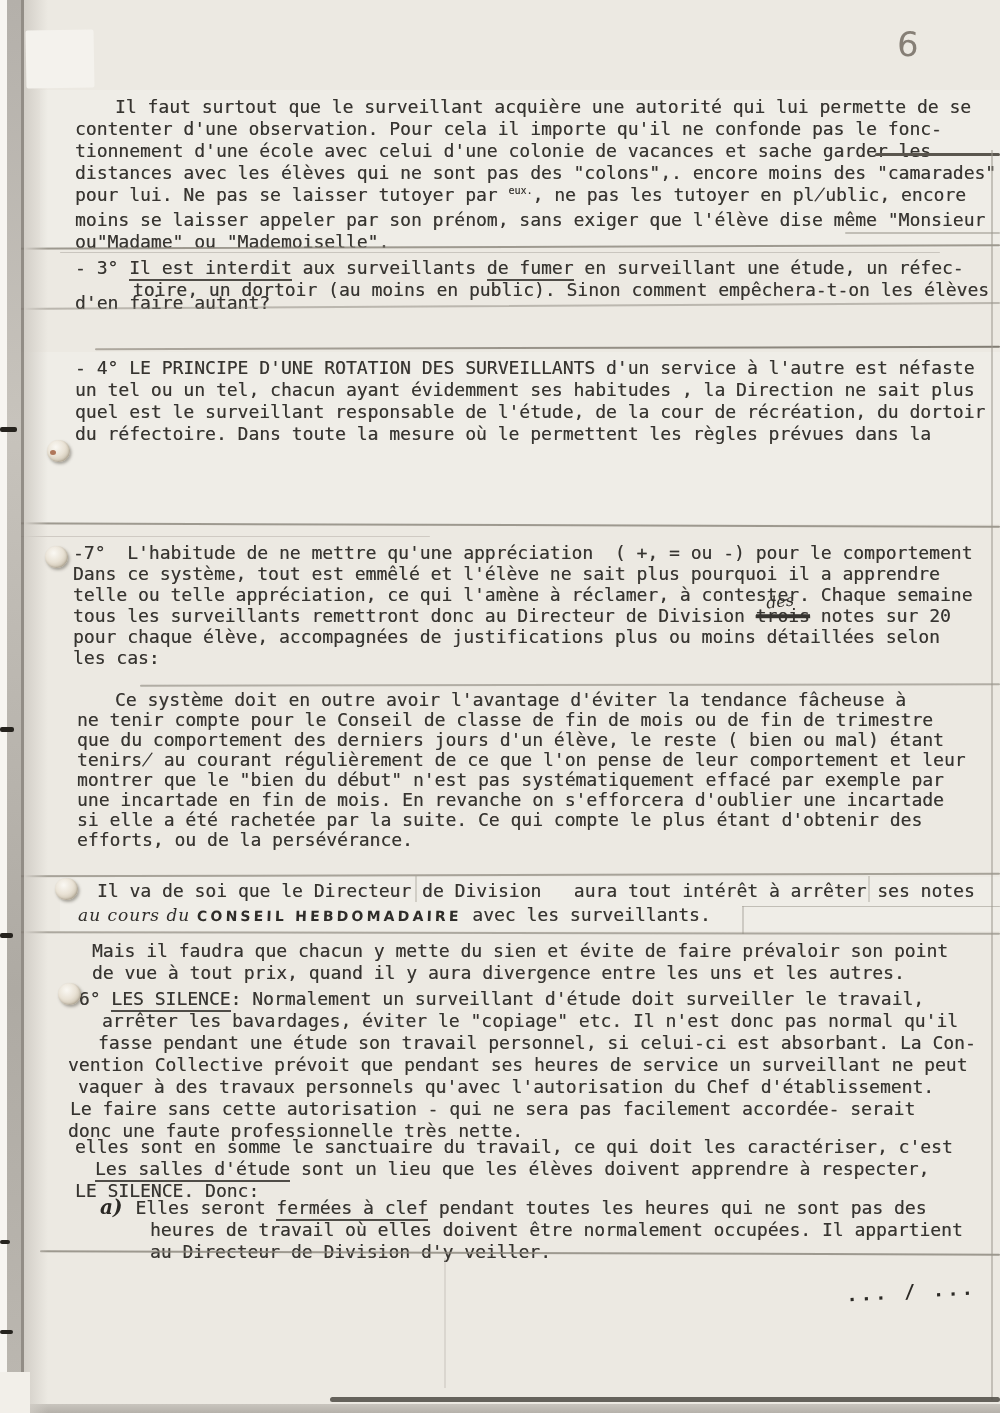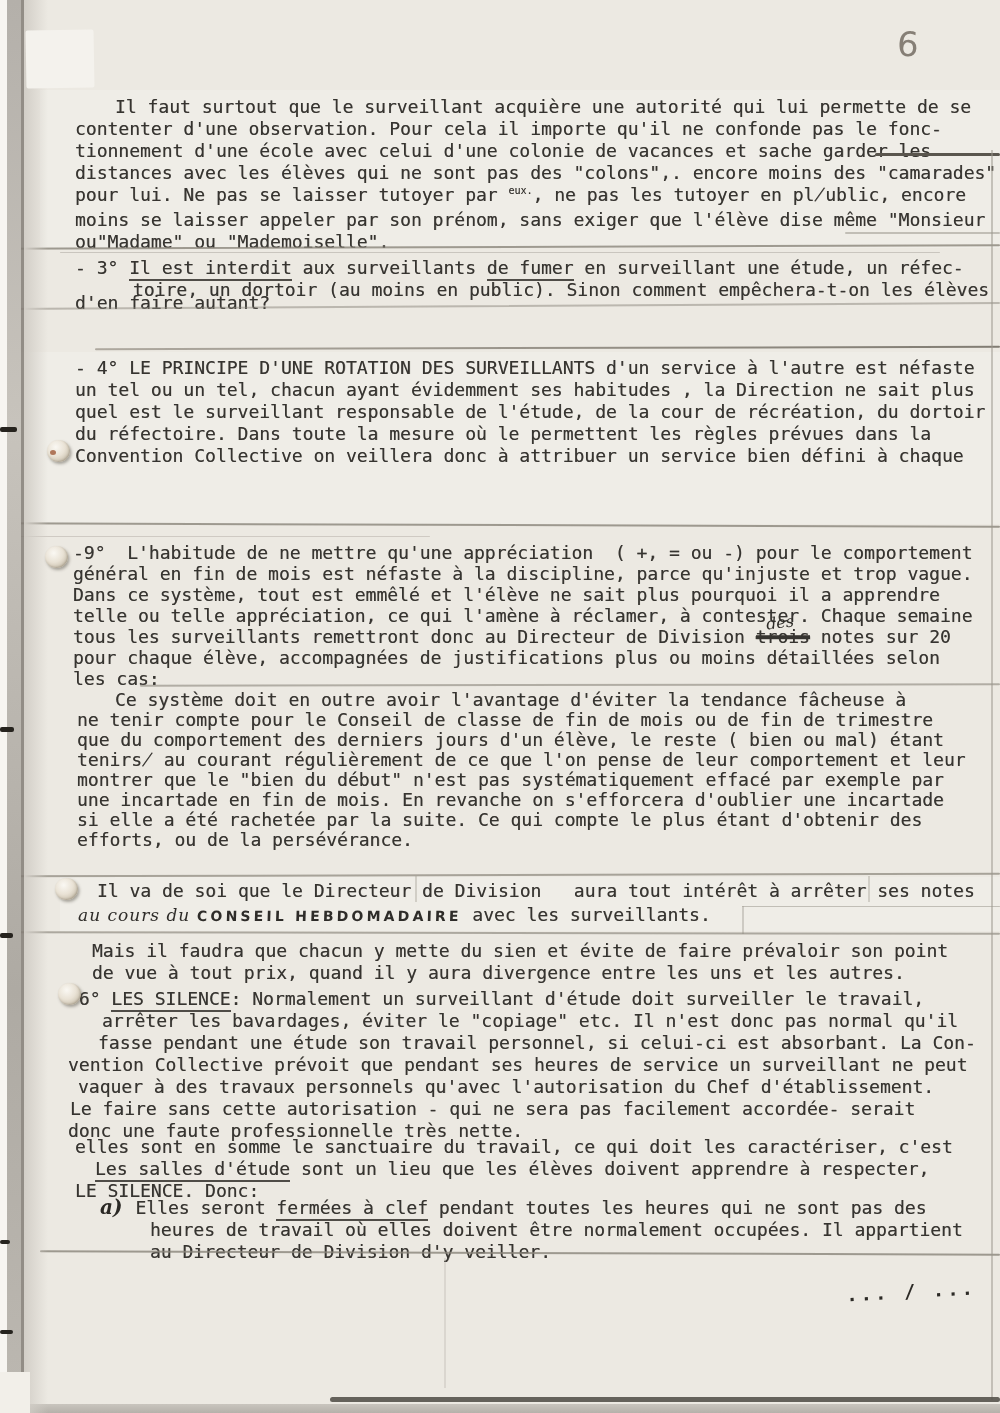--- a/index.html
+++ b/index.html
@@ -78,26 +78,24 @@
     <div class="line"><span>- 3° </span><span class="u">Il est interdit</span><span> aux surveillants </span><span class="u">de fumer</span><span> en surveillant une étude, un réfec-</span></div>
     <div class="line i58">toire, un dortoir (au moins en public). Sinon comment empêchera-t-on les élèves</div>
     <div class="line neg">d'en faire autant?</div>
   </div>
 
   <div class="block" style="left:75px;top:357px;">
     <div class="line">- 4° LE PRINCIPE D'UNE ROTATION DES SURVEILLANTS d'un service à l'autre est néfaste</div>
     <div class="line">un tel ou un tel, chacun ayant évidemment ses habitudes , la Direction ne sait plus</div>
     <div class="line">quel est le surveillant responsable de l'étude, de la cour de récréation, du dortoir</div>
     <div class="line">du réfectoire. Dans toute la mesure où le permettent les règles prévues dans la</div>
-    <div class="line">Convention Collective on veillera donc à attribuer un service bien défini à chaque</div>
   </div>
 
   <div class="block" style="left:73px;top:542px;line-height:21px;">
-    <div class="line">-9°  L'habitude de ne mettre qu'une appréciation  ( +, = ou -) pour le comportement</div>
-    <div class="line">général en fin de mois est néfaste à la discipline, parce qu'injuste et trop vague.</div>
+    <div class="line">-7°  L'habitude de ne mettre qu'une appréciation  ( +, = ou -) pour le comportement</div>
     <div class="line">Dans ce système, tout est emmêlé et l'élève ne sait plus pourquoi il a apprendre</div>
     <div class="line">telle ou telle appréciation, ce qui l'amène à réclamer, à contester. Chaque semaine</div>
     <div class="line"><span>tous les surveillants remettront donc au Directeur de Division </span><span class="corr"><span class="strike">trois</span><span class="hand-ins">des</span></span><span> notes sur 20</span></div>
     <div class="line">pour chaque élève, accompagnées de justifications plus ou moins détaillées selon</div>
     <div class="line">les cas:</div>
   </div>
 
   <div class="block" style="left:75px;top:690px;line-height:20px;">
     <div class="line i40">Ce système doit en outre avoir l'avantage d'éviter la tendance fâcheuse à</div>
     <div class="line i2">ne tenir compte pour le Conseil de classe de fin de mois ou de fin de trimestre</div>

